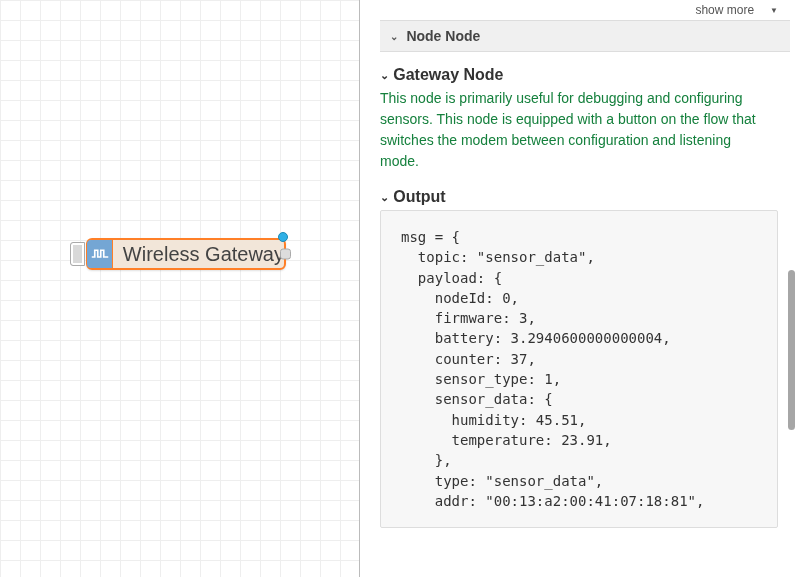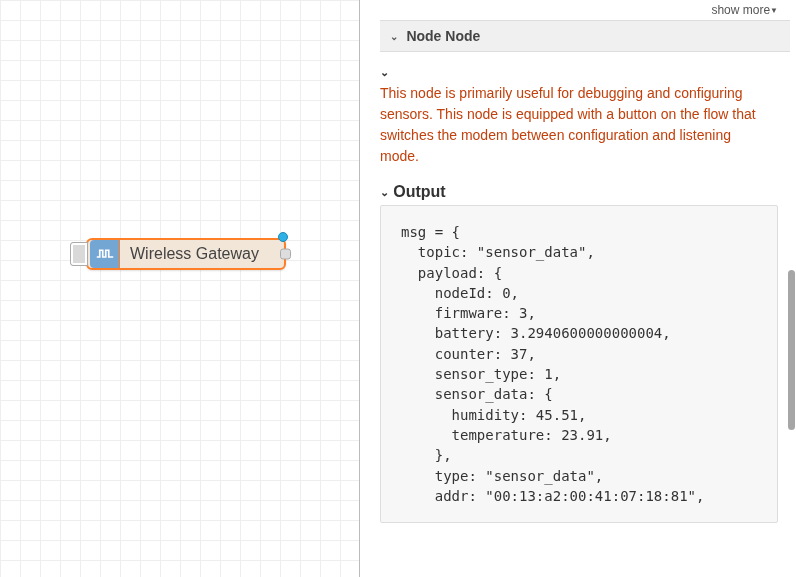--- a/index.html
+++ b/index.html
@@ -63,21 +63,21 @@
     border-right: 1px solid #ff7f27;
     border-radius: 4px 0 0 4px;
     display: flex;
     align-items: center;
     justify-content: center;
   }
   .node-icon-box svg { width: 18px; height: 14px; }
   .node-label {
     padding-left: 10px;
     color: #434343;
-    font-size: 16px;
+    font-size: 20px;
     white-space: nowrap;
     text-align: right;
   }
   .port-out {
     position: absolute;
     right: -7px;
     top: 50%;
     transform: translateY(-50%);
     width: 11px;
     height: 11px;
@@ -111,21 +111,21 @@
     padding-left: 20px;
   }
   .show-more-row {
     height: 20px;
     font-size: 12px;
     color: #555;
     display: flex;
     justify-content: flex-end;
     align-items: center;
     padding-right: 18px;
-    gap: 0;
+    gap: 16px;
   }
   .show-more-row .tri {
     font-size: 8px;
     color: #555;
   }
   .section-head {
     background: #f0f0f0;
     border: 1px solid #ddd;
     border-left: none;
     border-right: none;
@@ -150,21 +150,21 @@
     display: flex;
     align-items: center;
     gap: 4px;
     font-weight: 700;
     font-size: 16px;
     color: #333;
     margin-bottom: 4px;
   }
   .h-sub .chev { font-size: 11px; color: #333; }
   .para {
-    color: #c2410c;
+    color: #15803d;
     line-height: 1.5;
     margin-bottom: 16px;
     padding-right: 16px;
   }
   .code-block {
     font-family: "SFMono-Regular", Menlo, Consolas, monospace;
     font-size: 14px;
     line-height: 1.45;
     background: #f7f7f7;
     border: 1px solid #ddd;
@@ -215,20 +215,21 @@
 
   <div class="section-head">
     <span class="chev">⌄</span>
     <span>Node Node</span>
   </div>
 
   <div class="help-body">
 
     <div class="h-sub">
       <span class="chev">⌄</span>
+      <span>Gateway Node</span>
     </div>
     <p class="para">This node is primarily useful for debugging and configuring sensors. This node is equipped with a button on the flow that switches the modem between configuration and listening mode.</p>
 
     <div class="h-sub">
       <span class="chev">⌄</span>
       <span>Output</span>
     </div>
 
     <div class="code-block">msg = {
   topic: "sensor_data",

